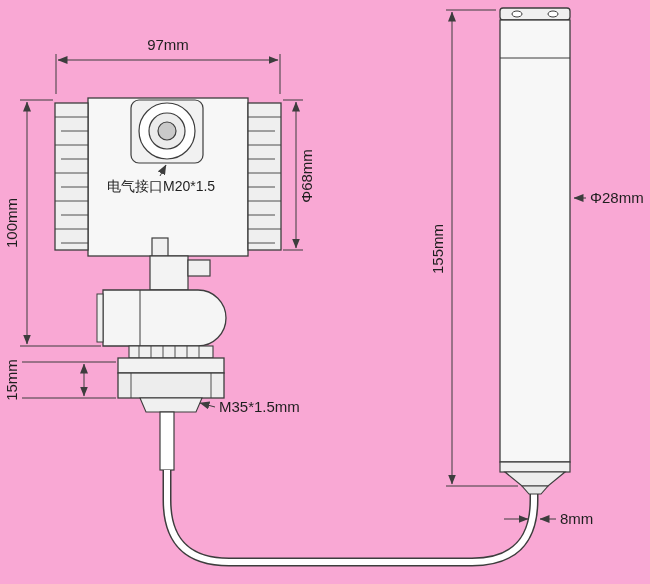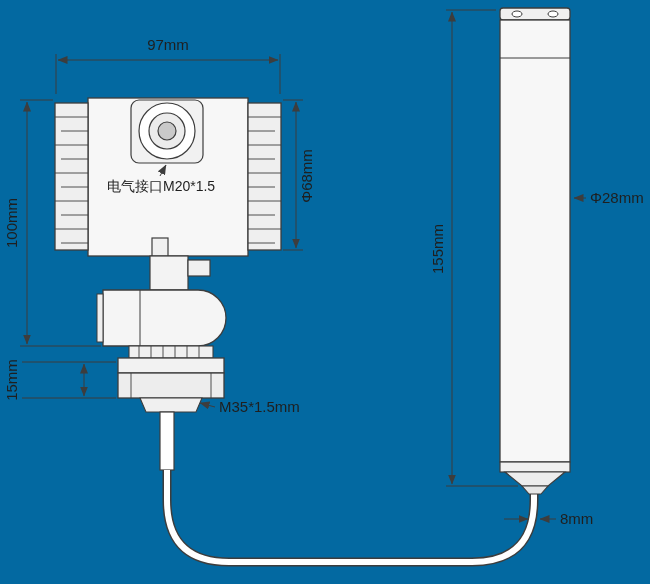--- a/index.html
+++ b/index.html
@@ -5,21 +5,21 @@
   html, body {
     margin: 0;
     padding: 0;
     background: #ffffff;
     font-family: "Liberation Sans", sans-serif;
   }
   .canvas {
     position: relative;
     width: 650px;
     height: 584px;
-    background: #0369a1;
+    background: #f9a8d4;
     overflow: hidden;
   }
   svg { display: block; }
   text {
     font-family: "Liberation Sans", "DejaVu Sans", sans-serif;
     fill: #1f1f1f;
   }
   .dim-label { font-size: 15px; }
   .cjk-label { font-size: 14px; }
 </style>

